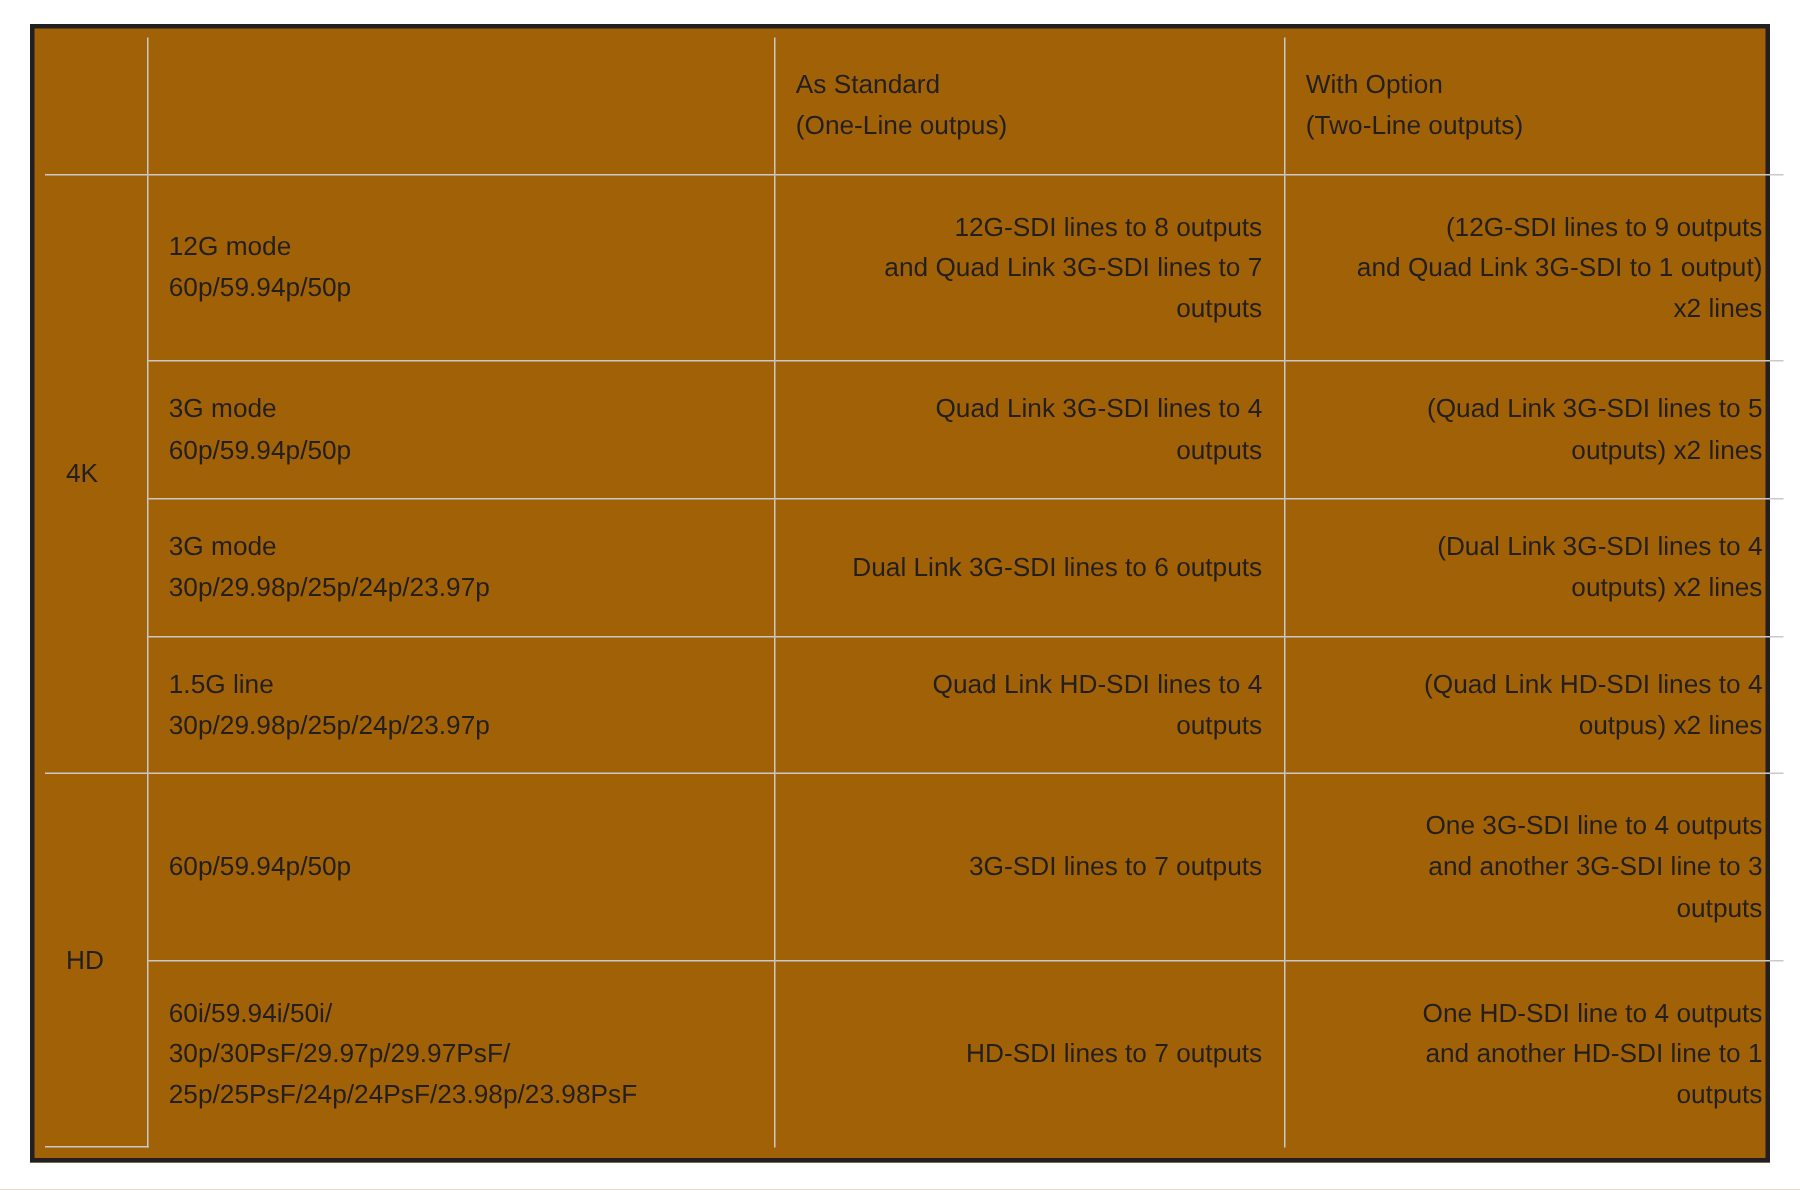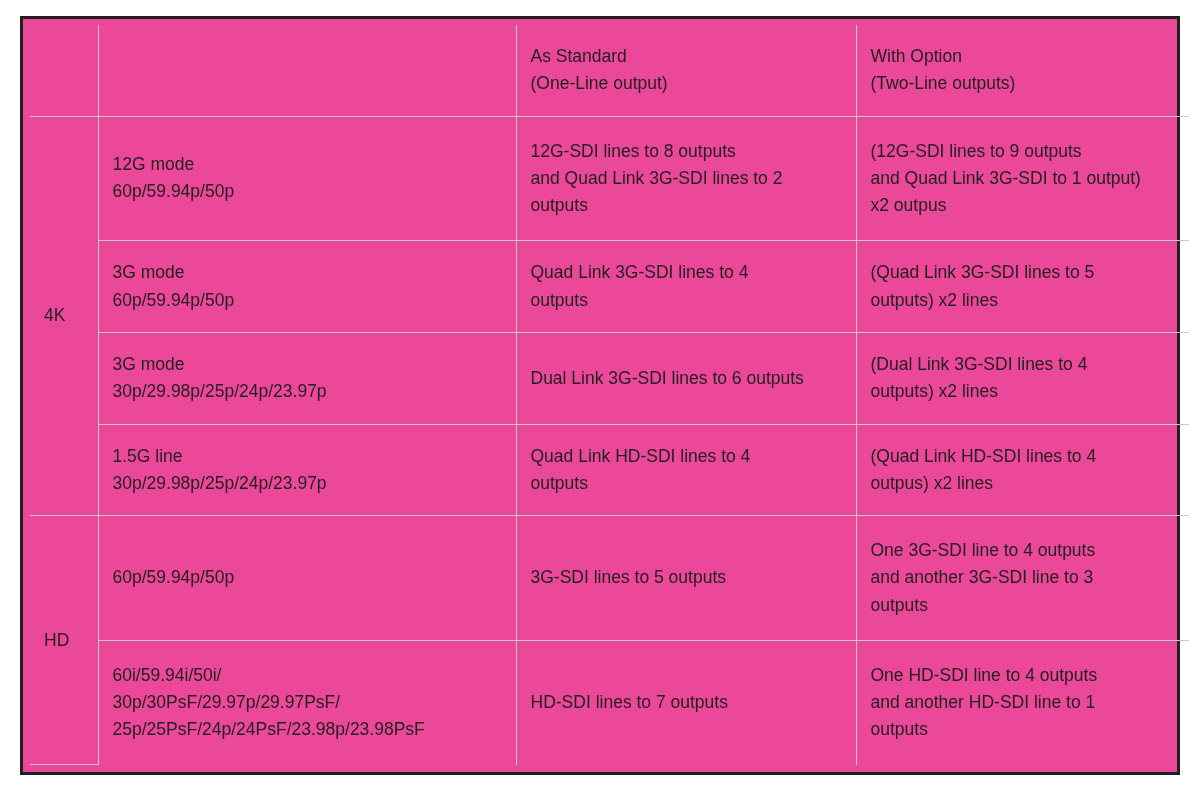--- a/index.html
+++ b/index.html
@@ -19,21 +19,21 @@
     width: 1200px;
     height: 793px;
     box-sizing: border-box;
     padding: 16px 20px 18px 20px;
   }
   .frame {
     box-sizing: border-box;
     width: 100%;
     height: 100%;
     border: 3px solid #231f20;
-    background: #ec4899;
+    background: #a16207;
     padding: 6px 7px 7px 7px;
   }
   table.spec {
     border-collapse: collapse;
     table-layout: fixed;
     width: 100%;
     height: 100%;
   }
   table.spec td,
   table.spec th {
@@ -75,21 +75,21 @@
   }
   .hdr-cell .l1 { display: block; }
   .hdr-cell .l2 { display: block; }
 
   .group-cell {
     text-align: left;
     padding-left: 18px;
     font-size: 17.5px;
   }
   .mode-cell .l { display: block; }
-  .cell-lines .l { display: block; }
+  .cell-lines .l { display: block; text-align: right; }
   .small-seq { font-size: 17px; }
 </style>
 </head>
 <body>
 
 <div class="page">
   <div class="frame">
     <table class="spec">
       <colgroup>
         <col class="c-group">
@@ -97,43 +97,43 @@
         <col class="c-std">
         <col class="c-opt">
       </colgroup>
       <tbody>
 
         <tr>
           <td class="hdr-blank"></td>
           <td class="hdr-blank"></td>
           <td class="hdr-cell">
             <span class="l1">As Standard</span>
-            <span class="l2">(One-Line output)</span>
+            <span class="l2">(One-Line outpus)</span>
           </td>
           <td class="hdr-cell">
             <span class="l1">With Option</span>
             <span class="l2">(Two-Line outputs)</span>
           </td>
         </tr>
 
         <tr>
           <td class="group-cell" rowspan="4">4K</td>
           <td class="mode-cell">
             <span class="l">12G mode</span>
             <span class="l">60p/59.94p/50p</span>
           </td>
           <td class="cell-lines">
             <span class="l">12G-SDI lines to 8 outputs</span>
-            <span class="l">and Quad Link 3G-SDI lines to 2</span>
+            <span class="l">and Quad Link 3G-SDI lines to 7</span>
             <span class="l">outputs</span>
           </td>
           <td class="cell-lines">
             <span class="l">(12G-SDI lines to 9 outputs</span>
             <span class="l">and Quad Link 3G-SDI to 1 output)</span>
-            <span class="l">x2 outpus</span>
+            <span class="l">x2 lines</span>
           </td>
         </tr>
 
         <tr>
           <td class="mode-cell">
             <span class="l">3G mode</span>
             <span class="l">60p/59.94p/50p</span>
           </td>
           <td class="cell-lines">
             <span class="l">Quad Link 3G-SDI lines to 4</span>
@@ -173,21 +173,21 @@
             <span class="l">outpus) x2 lines</span>
           </td>
         </tr>
 
         <tr>
           <td class="group-cell" rowspan="2">HD</td>
           <td class="mode-cell">
             <span class="l">60p/59.94p/50p</span>
           </td>
           <td class="cell-lines">
-            <span class="l">3G-SDI lines to 5 outputs</span>
+            <span class="l">3G-SDI lines to 7 outputs</span>
           </td>
           <td class="cell-lines">
             <span class="l">One 3G-SDI line to 4 outputs</span>
             <span class="l">and another 3G-SDI  line to 3</span>
             <span class="l">outputs</span>
           </td>
         </tr>
 
         <tr>
           <td class="mode-cell small-seq">

